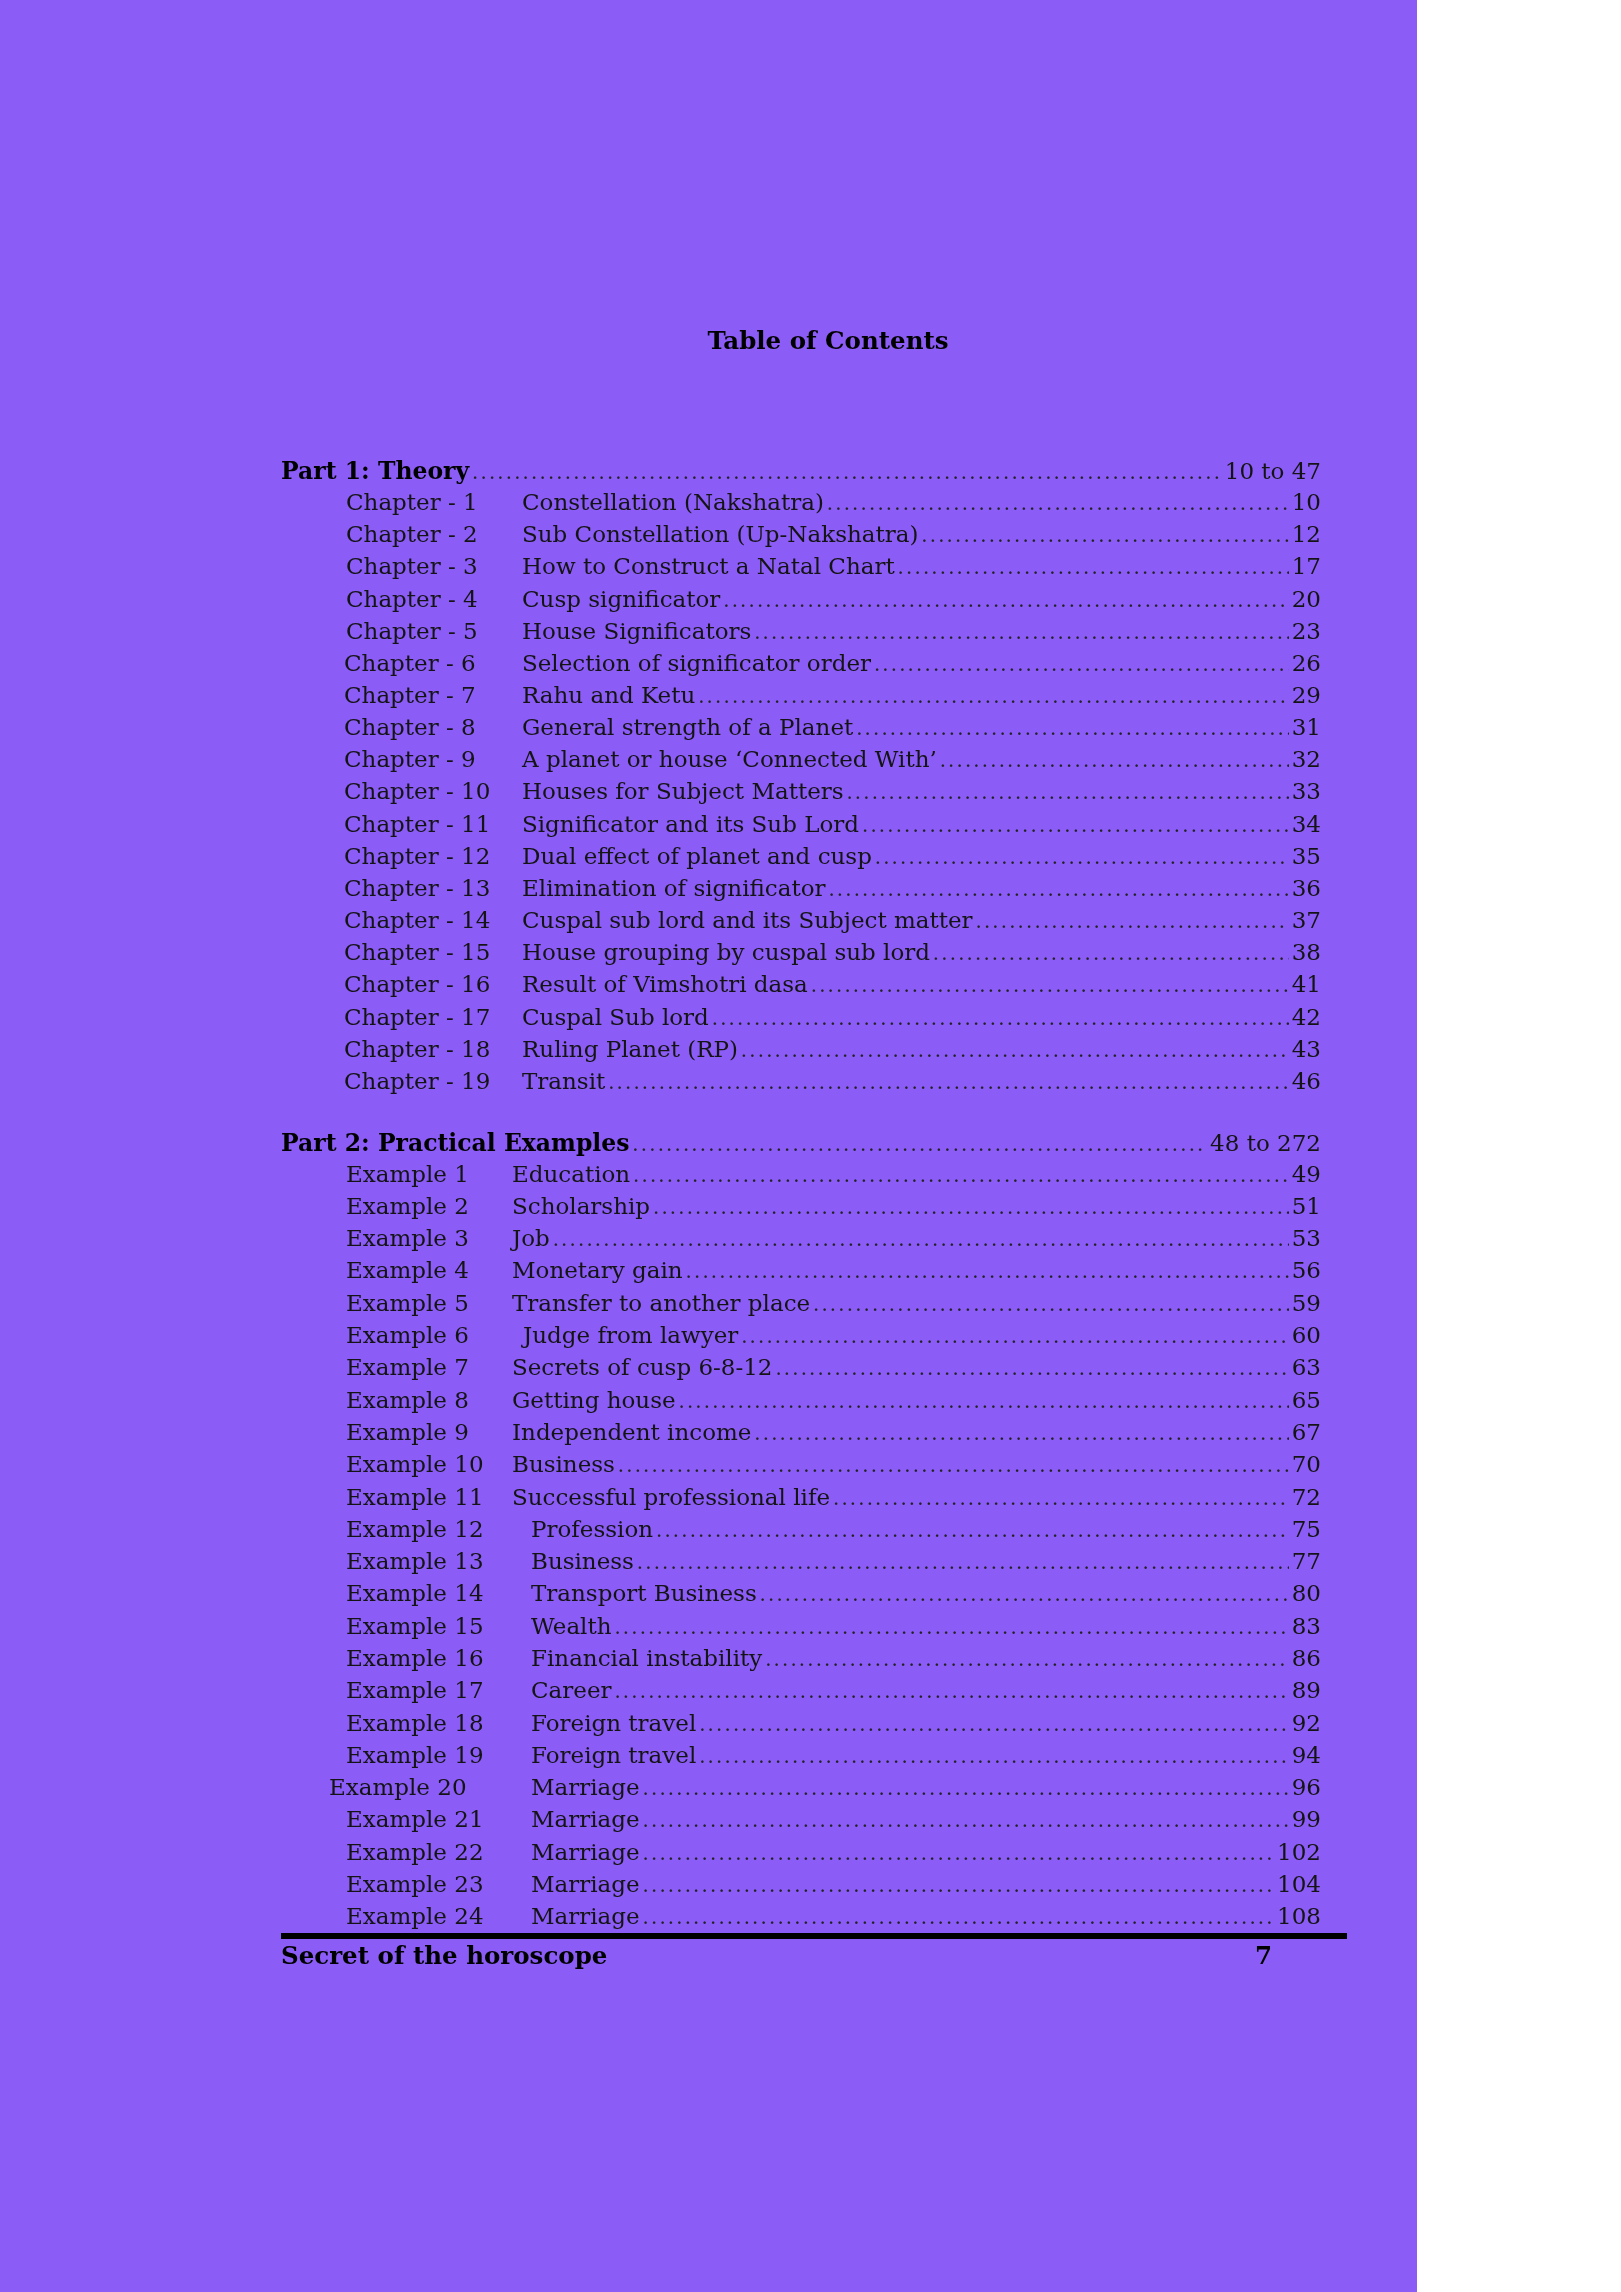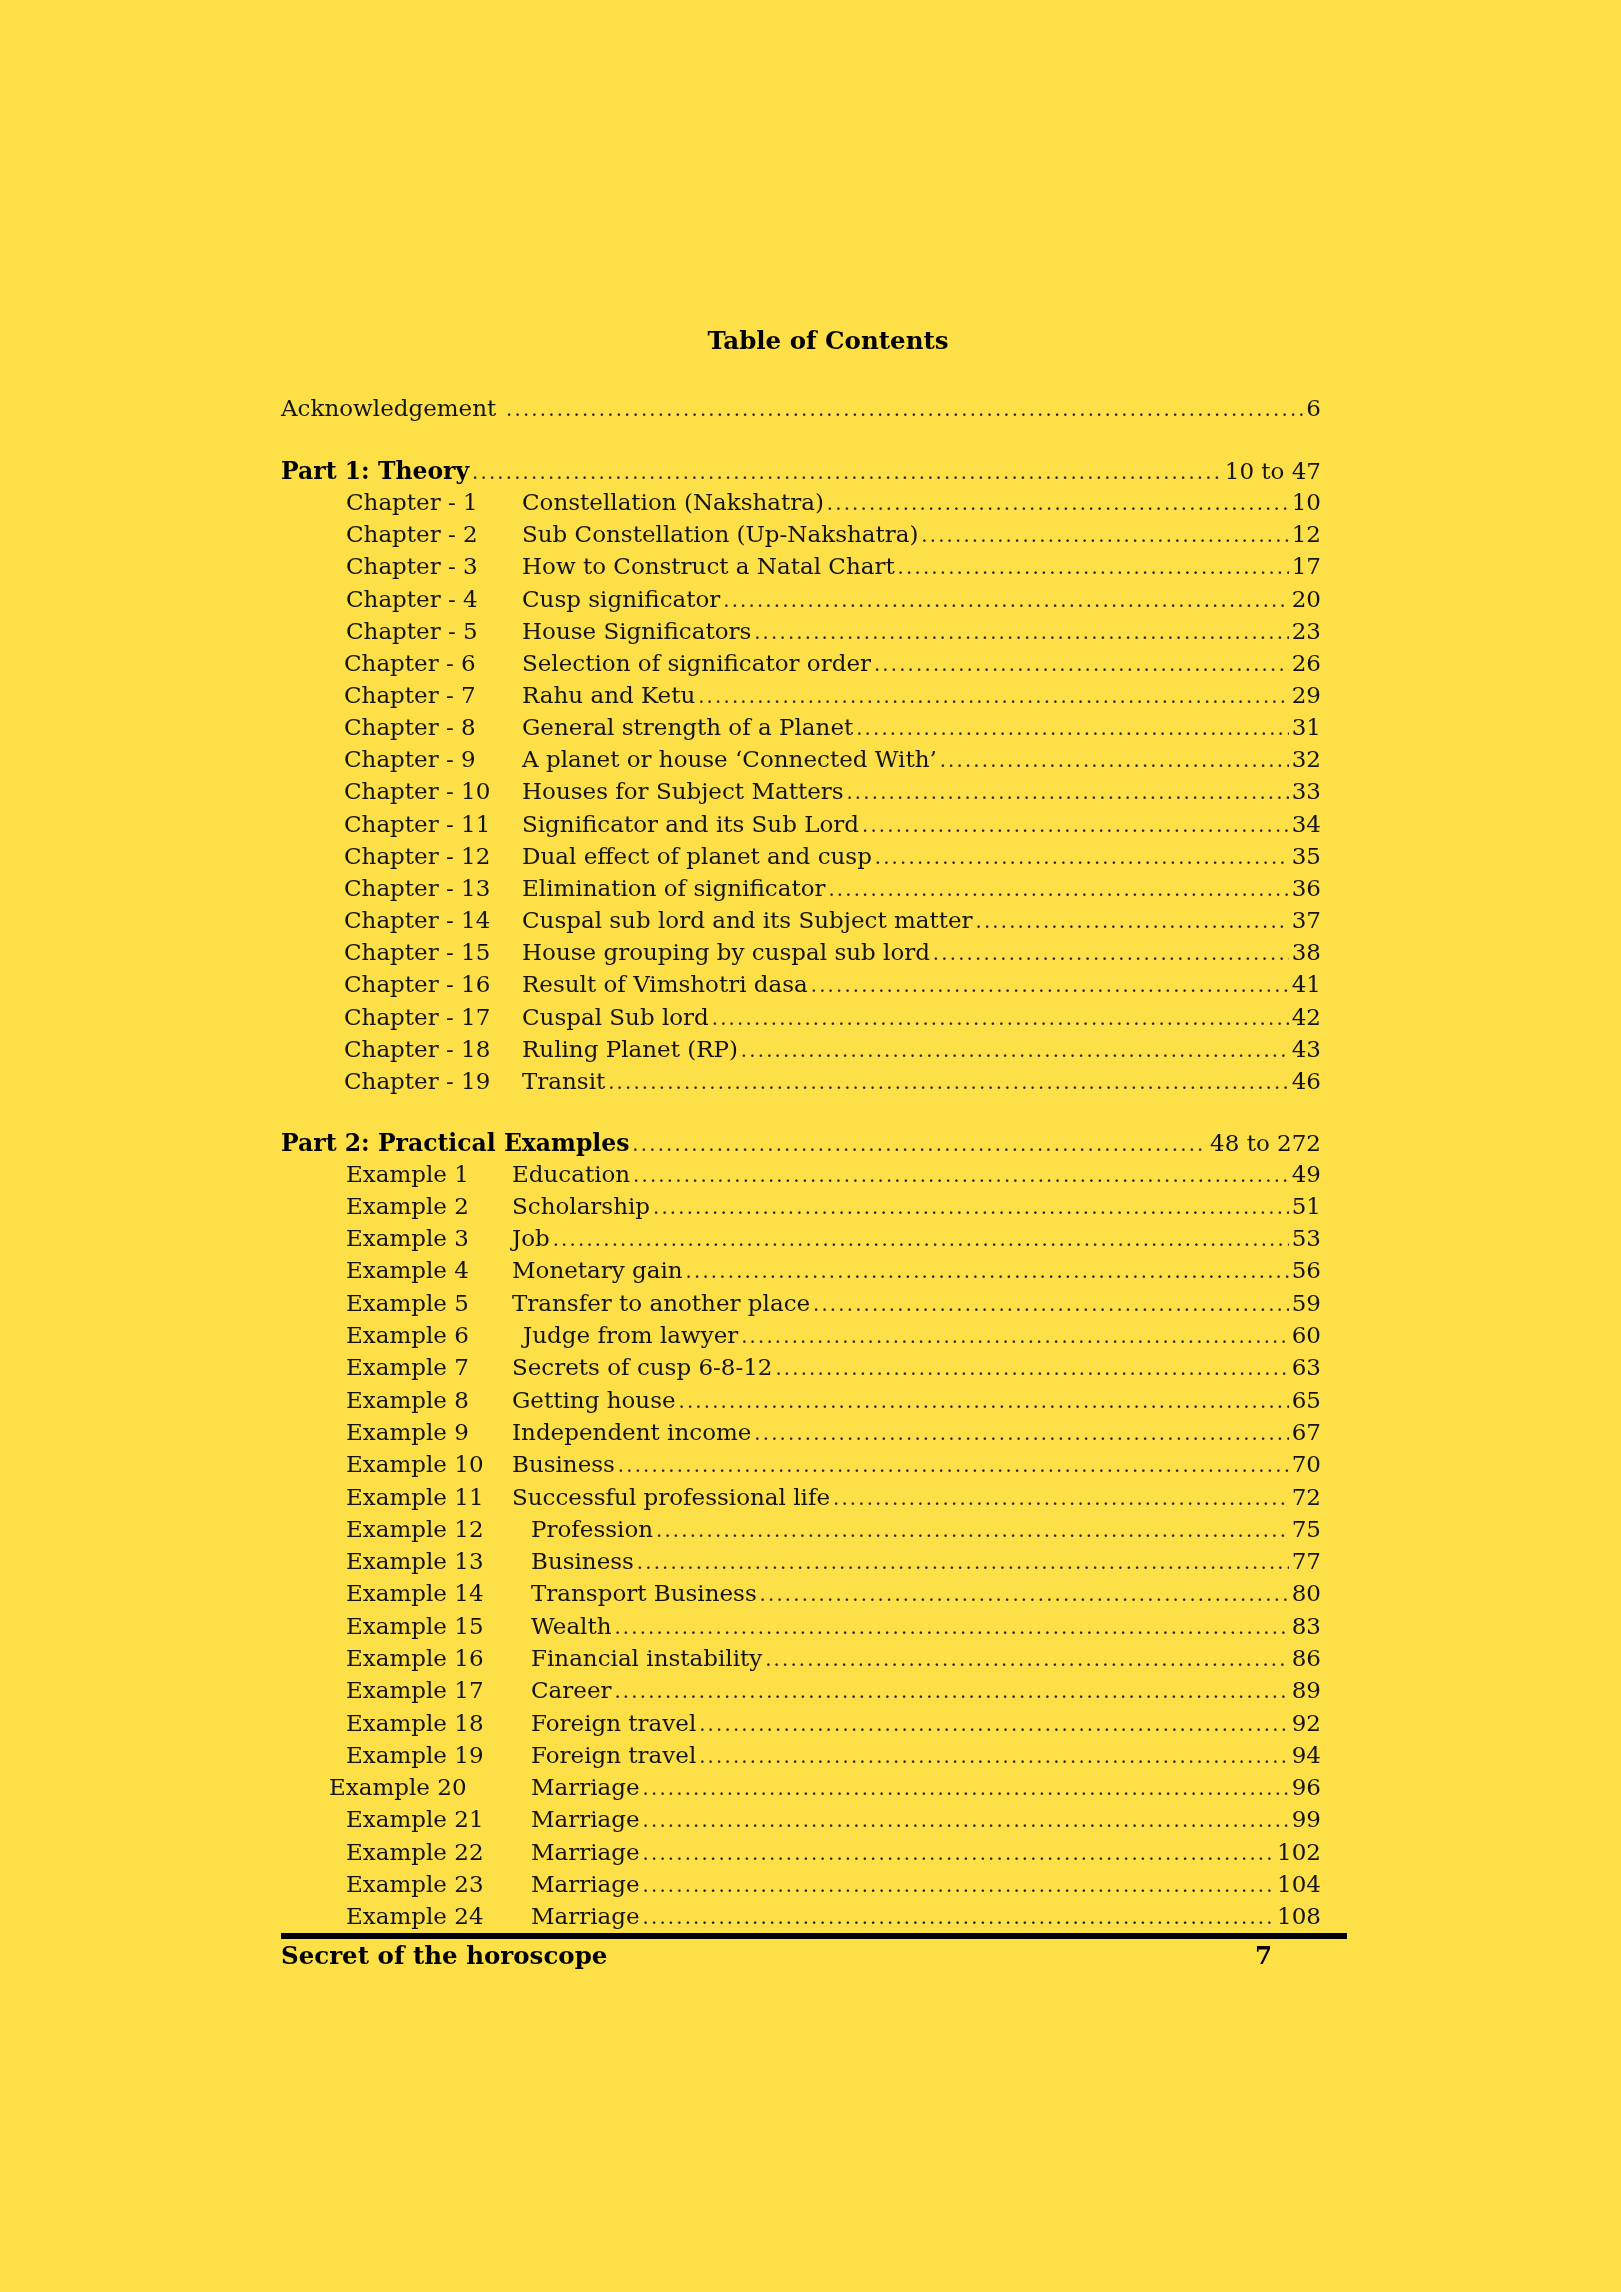--- a/index.html
+++ b/index.html
@@ -1,17 +1,17 @@
 <!DOCTYPE html>
 <html><head>
 <meta charset="utf-8">
 <style>
   html, body { margin: 0; padding: 0; background: #ffffff; }
   body { width: 1621px; height: 2293px; position: relative; overflow: hidden; }
-  .page { position: absolute; left: 0; top: 0; width: 1621px; height: 2293px; background: #fde047; color: #111111; }
+  .page { position: absolute; left: 0; top: 0; width: 1417px; height: 2293px; background: #8b5cf6; color: #111111; }
   .title {
     position: absolute; left: 588px; width: 480px; top: 325px; text-align: center;
     font-family: "DejaVu Serif", serif; font-weight: bold; font-size: 24.5px; line-height: 31px;
     color: #000;
   }
   .row {
     position: absolute; left: 281px; width: 1040px; height: 32px;
     display: flex; align-items: baseline; white-space: nowrap;
     font-family: "DejaVu Serif", serif; font-size: 23px; line-height: 32px; color: #141414;
   }
@@ -38,25 +38,20 @@
     position: absolute; left: 1255px; top: 1941px; font-family: "DejaVu Serif", serif;
     font-weight: bold; font-size: 24.5px; line-height: 29px; color: #000;
   }
 </style>
 </head>
 <body>
 
 <div class="page">
   <div class="title">Table of Contents</div>
 
-  <div class="row" style="top:392px;">
-    <span class="ttl">Acknowledgement</span>
-    <span class="leader" style="margin-left:9.8px;"></span>
-    <span class="page-ref">6</span>
-  </div>
 
   <div id="toc-body">
       <div class="row part" style="top: 455px;">
         <span class="ttl">Part 1: Theory</span>
         <span class="leader"></span>
         <span class="page-ref">10 to 47</span>
       </div>
       <div class="row sub" style="top: 486px;">
         <span class="label" style="left:65px">Chapter - 1</span>
         <span class="leader-wrap" style="left:241px">

